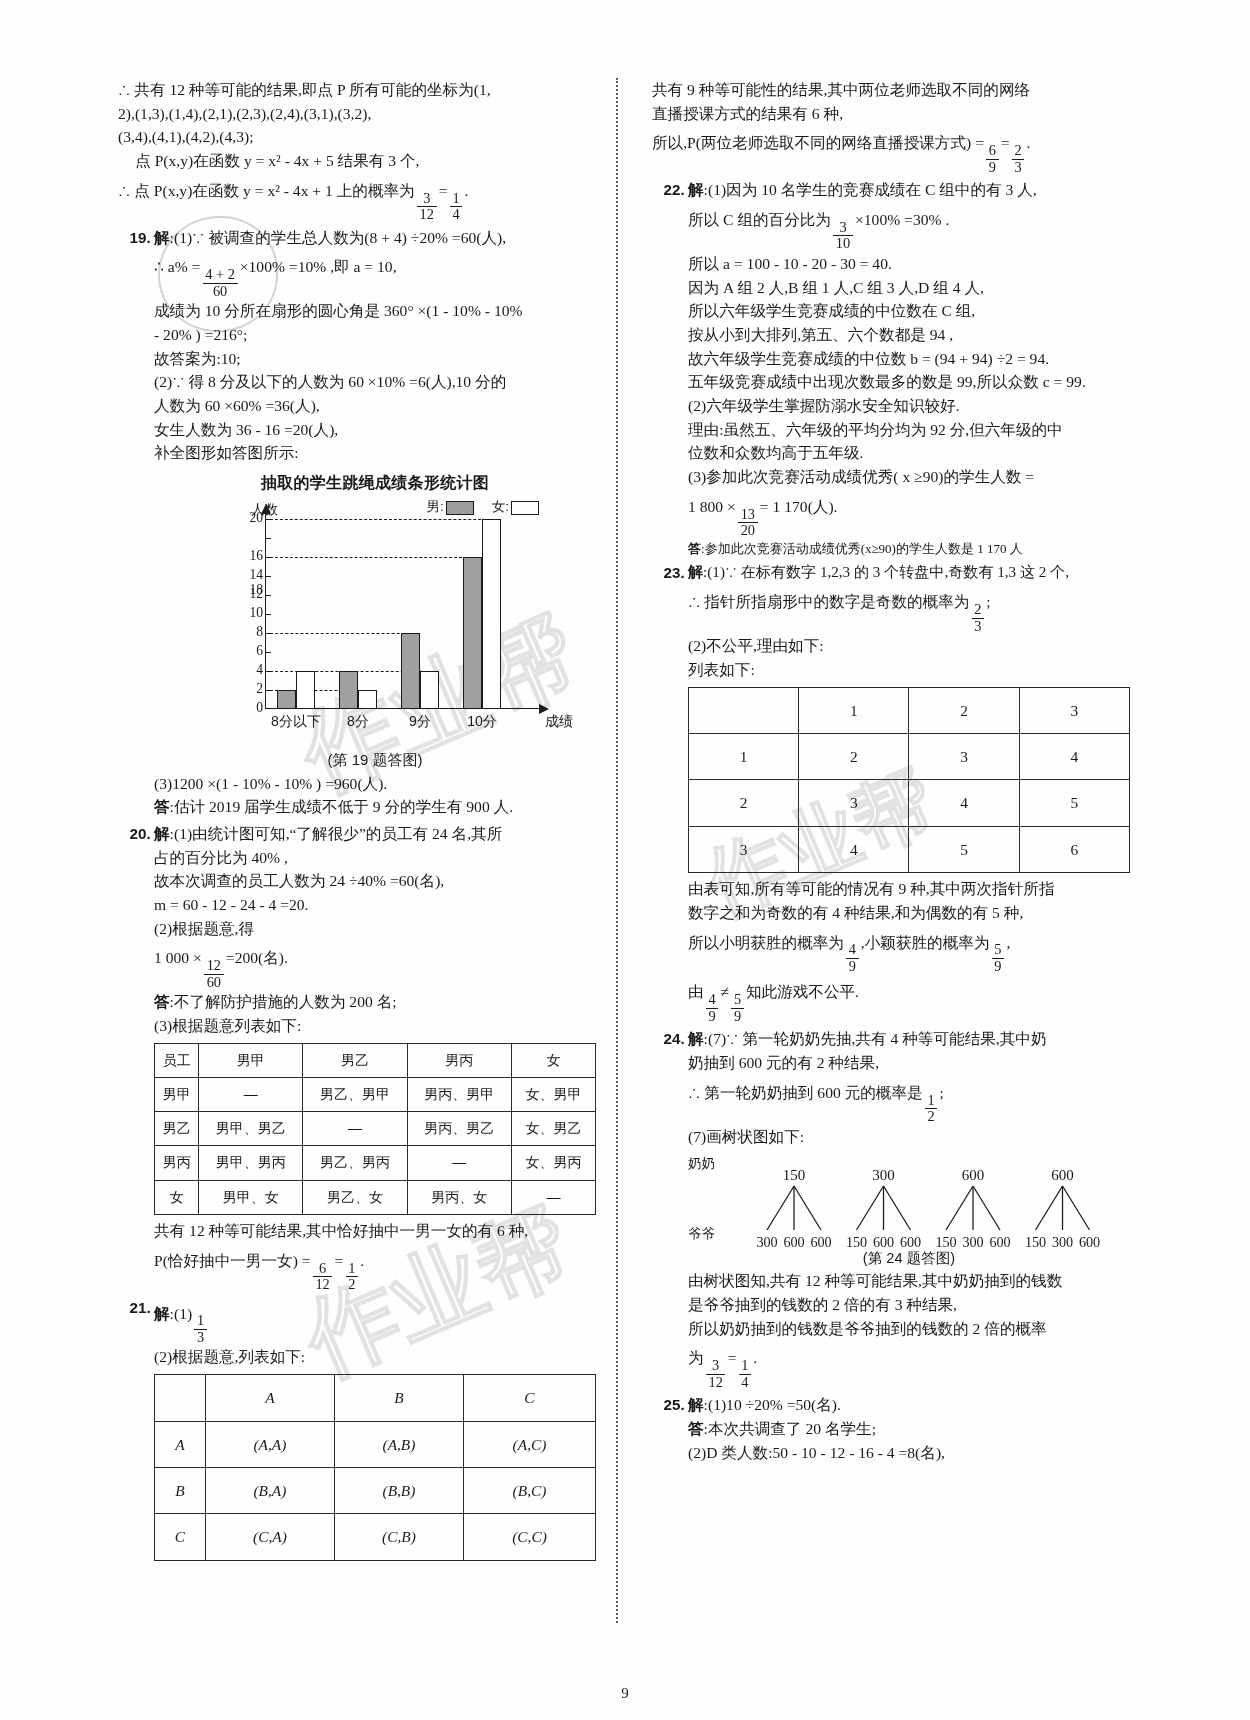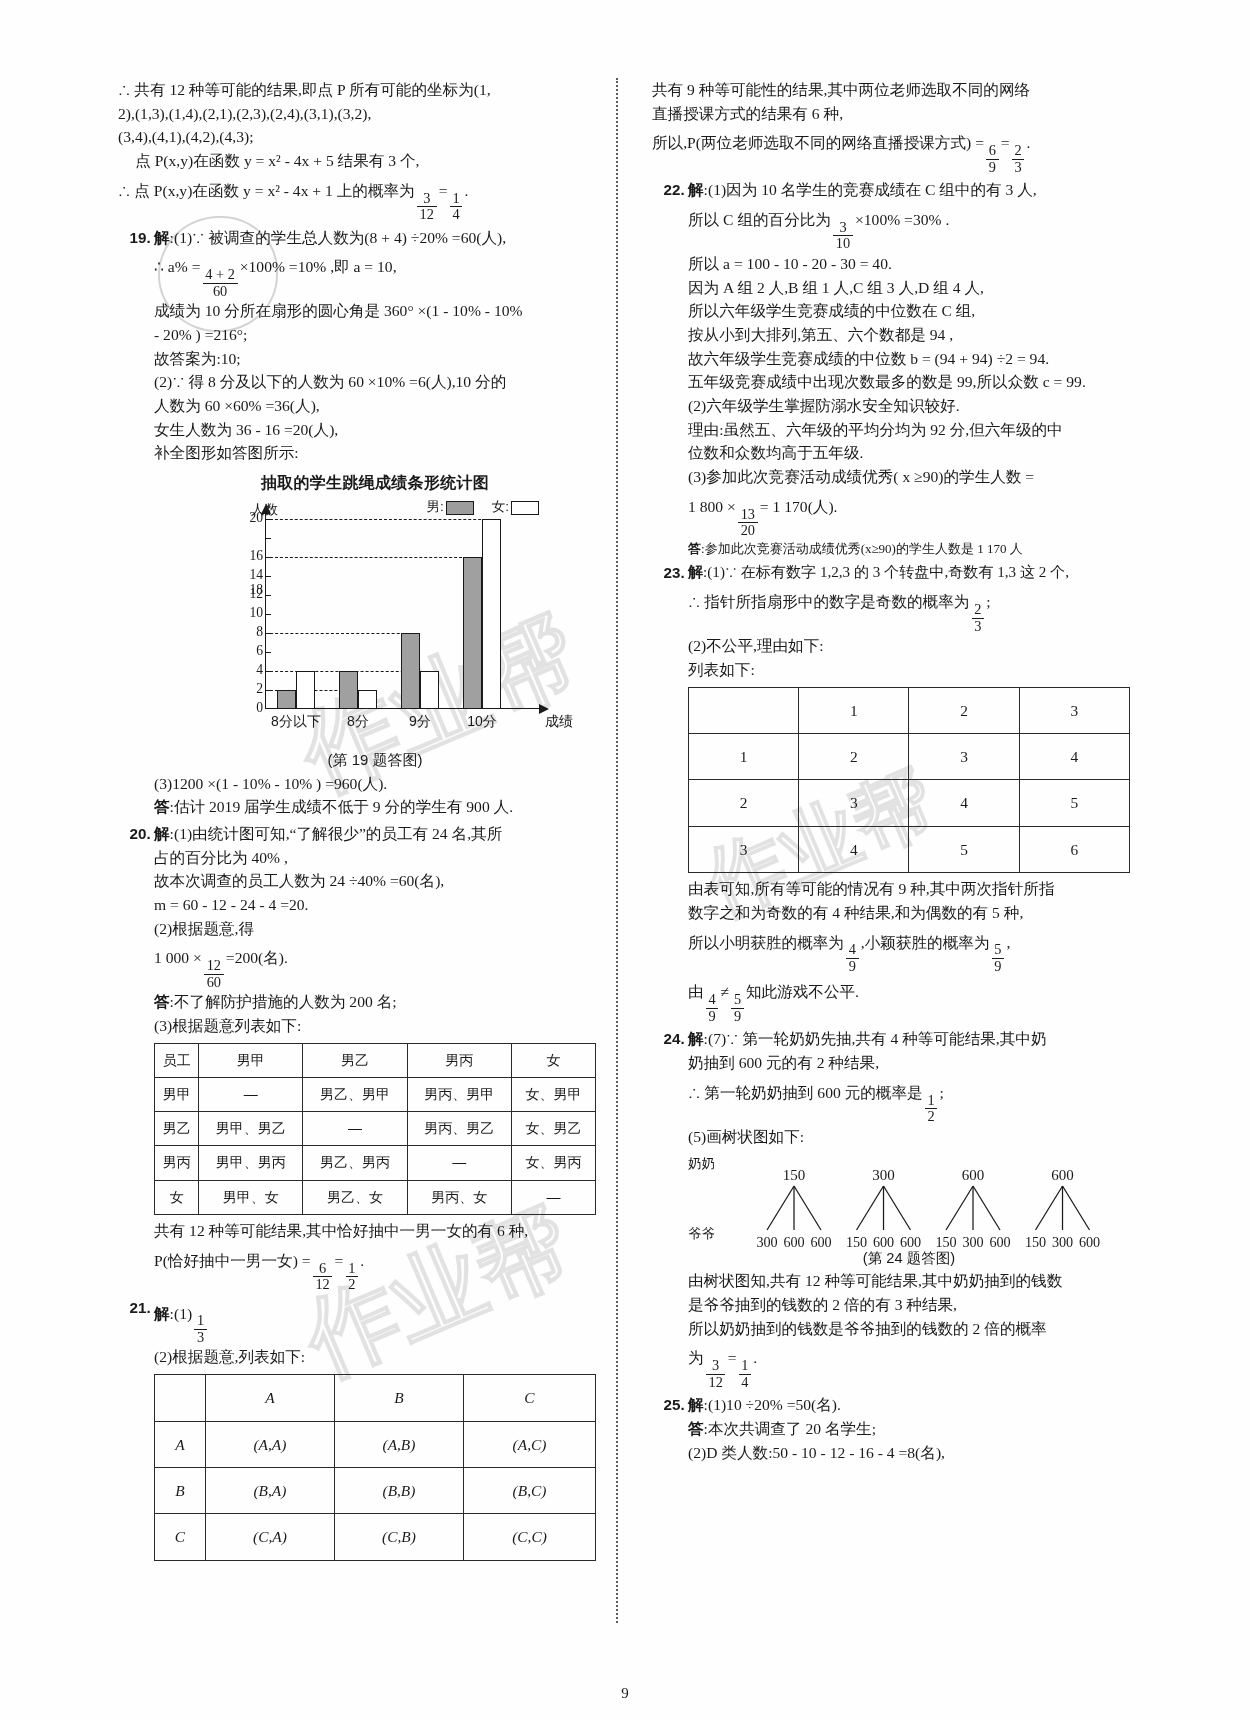--- a/index.html
+++ b/index.html
@@ -596,21 +596,21 @@
         <div class="prob-num">24.</div>
         <div class="prob-body">
           <div class="ln"><span class="bold">解</span><span>:(7)∵ 第一轮奶奶先抽,共有 4 种等可能结果,其中奶</span></div>
           <div class="ln">奶抽到 600 元的有 2 种结果,</div>
           <div class="ln tall">
             <span>∴ 第一轮奶奶抽到 600 元的概率是</span><span class="frac">
               <span class="num">1</span>
                 <span class="den">2</span>
               </span><span>;</span>
           </div>
-          <div class="ln">(5)画树状图如下:</div>
+          <div class="ln">(7)画树状图如下:</div>
 
           <div class="tree" id="tree">
               <div class="tree-rowlabel" style="left: 0px; top: 4px;">奶奶</div>
               <div class="tree-rowlabel" style="left: 0px; top: 74px;">爷爷</div>
               <svg class="treelines" width="448" height="100">
                 <line x1="106.00999999999999" y1="36" x2="79.00999999999999" y2="80" stroke="#1a1a1a" stroke-width="1.25"></line>
                 <line x1="106.00999999999999" y1="36" x2="106.00999999999999" y2="80" stroke="#1a1a1a" stroke-width="1.25"></line>
                 <line x1="106.00999999999999" y1="36" x2="133.01" y2="80" stroke="#1a1a1a" stroke-width="1.25"></line>
                 <line x1="195.51" y1="36" x2="168.51" y2="80" stroke="#1a1a1a" stroke-width="1.25"></line>
                 <line x1="195.51" y1="36" x2="195.51" y2="80" stroke="#1a1a1a" stroke-width="1.25"></line>

